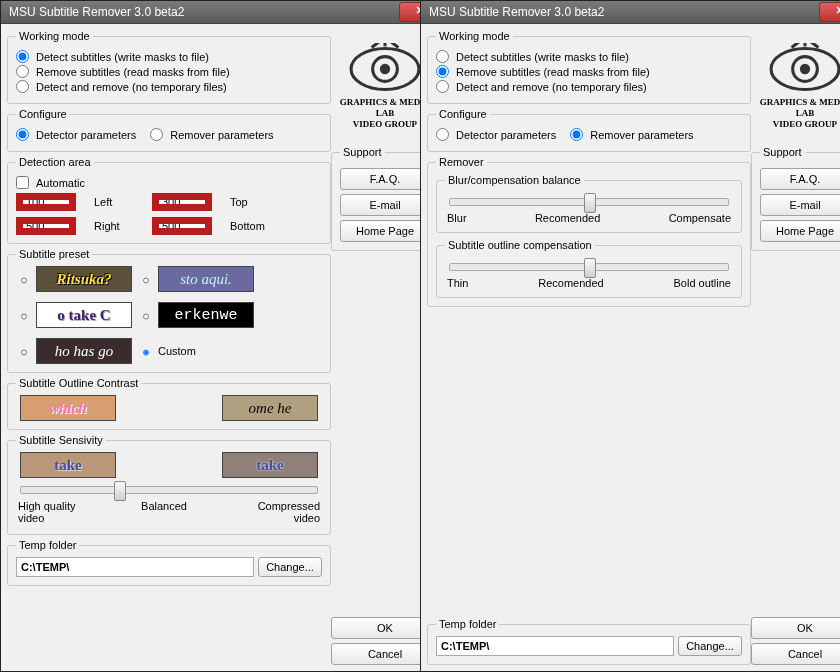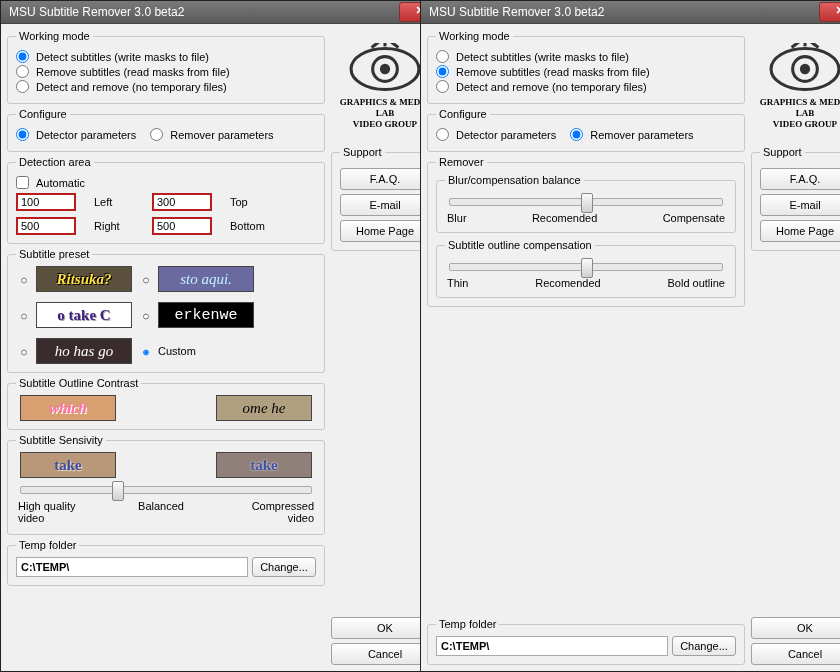--- a/index.html
+++ b/index.html
@@ -48,21 +48,21 @@
     text-align: center;
     line-height: 14px;
     margin-right: 4px;
     font-size: 11px;
   }
   .client {
     flex: 1;
     background: #f0f0f0;
     display: flex;
     padding: 6px;
-    gap: 6px;
+    gap: 0;
   }
   .leftcol { flex: 1; display: flex; flex-direction: column; gap: 4px; }
   .rightcol { width: 108px; display: flex; flex-direction: column; gap: 4px; }
 
   fieldset {
     border: 1px solid #c8c8c8;
     border-radius: 3px;
     margin: 0;
     padding: 6px 8px 8px 8px;
   }
@@ -90,21 +90,21 @@
     margin: 4px 0 0 0;
     font-size: 11px;
     border: 1px solid #a0a0a0;
     background: linear-gradient(#fefefe, #e8e8e8);
     border-radius: 3px;
   }
   .rightbottom { margin-top: auto; }
 
   
   .detgrid { display: grid; grid-template-columns: 70px 50px 70px 60px; gap: 6px 8px; align-items: center; margin-top: 4px; }
-  .detgrid input[type=text] { width: 60px; height: 18px; border: 2px solid #b91c1c; padding: 1px 3px; font-size: 11px; box-sizing: border-box; }
+  .detgrid input[type=text] { width: 60px; height: 18px; border: 7px solid #b91c1c; padding: 1px 3px; font-size: 11px; box-sizing: border-box; }
 
   
   .preset-grid { display: grid; grid-template-columns: 14px 96px 14px 96px; gap: 10px 6px; align-items: center; }
   .thumb {
     width: 96px;
     height: 26px;
     border: 1px solid #444;
     display: flex;
     align-items: center;
     justify-content: center;

